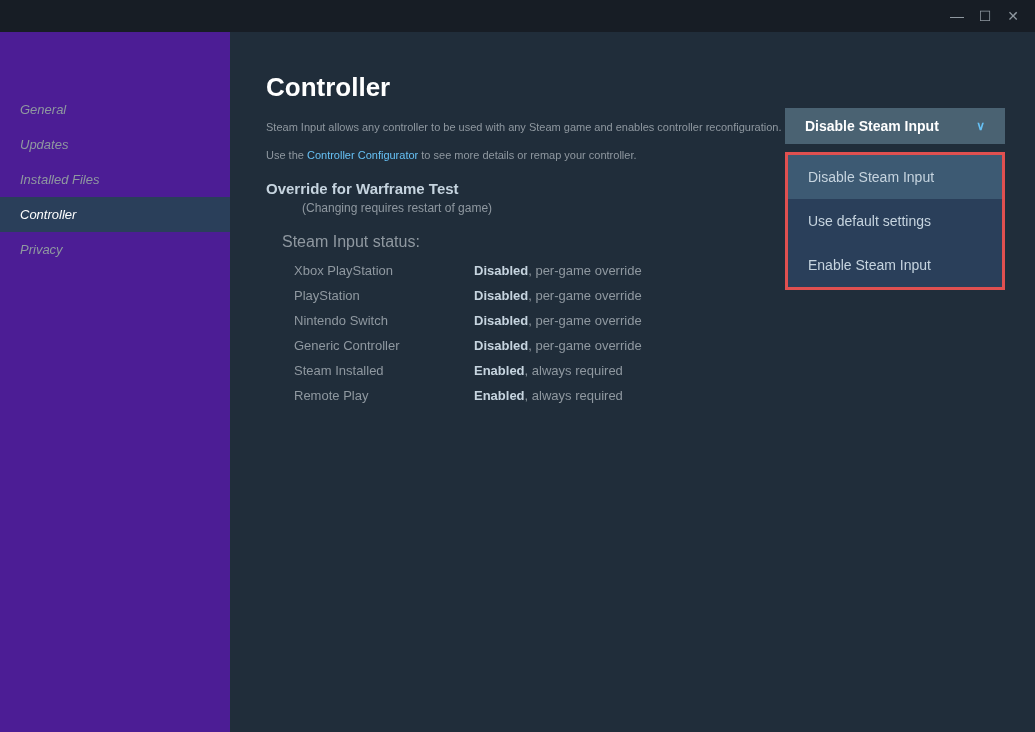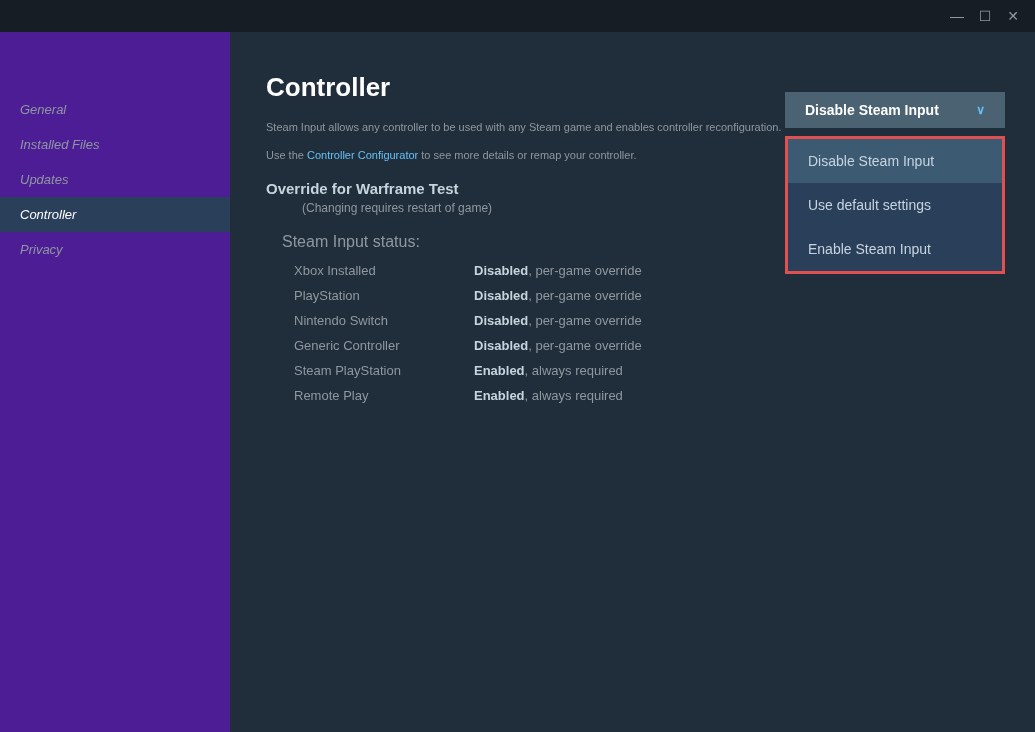--- a/index.html
+++ b/index.html
@@ -138,21 +138,21 @@
       color: #c6d4df;
     }
 
     .controller-status .status-light {
       color: #8f98a0;
     }
 
     
     .dropdown-area {
       position: absolute;
-      top: 60px;
+      top: 76px;
       right: 30px;
     }
 
     .dropdown-button {
       background: #4a6272;
       border: none;
       color: #ffffff;
       font-size: 14px;
       font-weight: 600;
       padding: 10px 20px;
@@ -200,22 +200,22 @@
   <div class="titlebar-btn">—</div>
   <div class="titlebar-btn">☐</div>
   <div class="titlebar-btn close">✕</div>
 </div>
 
 <div class="app-layout">
 
   <div class="sidebar">
 
     <div class="sidebar-item">General</div>
+    <div class="sidebar-item">Updates</div>
     <div class="sidebar-item">Installed Files</div>
-    <div class="sidebar-item">Updates</div>
     <div class="sidebar-item active">Controller</div>
     <div class="sidebar-item">Privacy</div>
   </div>
 
   <div class="main-content">
     <h1 class="page-title">Controller</h1>
 
     <p class="description">Steam Input allows any controller to be used with any Steam game and enables controller reconfiguration.</p>
 
     <p class="description">
@@ -223,21 +223,21 @@
     </p>
 
     <div class="section-title">Override for Warframe Test</div>
     <div class="section-subtitle">(Changing requires restart of game)</div>
 
     <div class="status-section">
       <div class="status-label">Steam Input status:</div>
       <div class="controller-table">
 
         <div class="controller-row">
-          <div class="controller-name">Xbox Installed</div>
+          <div class="controller-name">Xbox PlayStation</div>
           <div class="controller-status">
             <span class="status-bold">Disabled</span><span class="status-light">, per-game override</span>
           </div>
         </div>
 
         <div class="controller-row">
           <div class="controller-name">PlayStation</div>
           <div class="controller-status">
             <span class="status-bold">Disabled</span><span class="status-light">, per-game override</span>
           </div>
@@ -251,21 +251,21 @@
         </div>
 
         <div class="controller-row">
           <div class="controller-name">Generic Controller</div>
           <div class="controller-status">
             <span class="status-bold">Disabled</span><span class="status-light">, per-game override</span>
           </div>
         </div>
 
         <div class="controller-row">
-          <div class="controller-name">Steam PlayStation</div>
+          <div class="controller-name">Steam Installed</div>
           <div class="controller-status">
             <span class="status-bold">Enabled</span><span class="status-light">, always required</span>
           </div>
         </div>
 
         <div class="controller-row">
           <div class="controller-name">Remote Play</div>
           <div class="controller-status">
             <span class="status-bold">Enabled</span><span class="status-light">, always required</span>
           </div>

